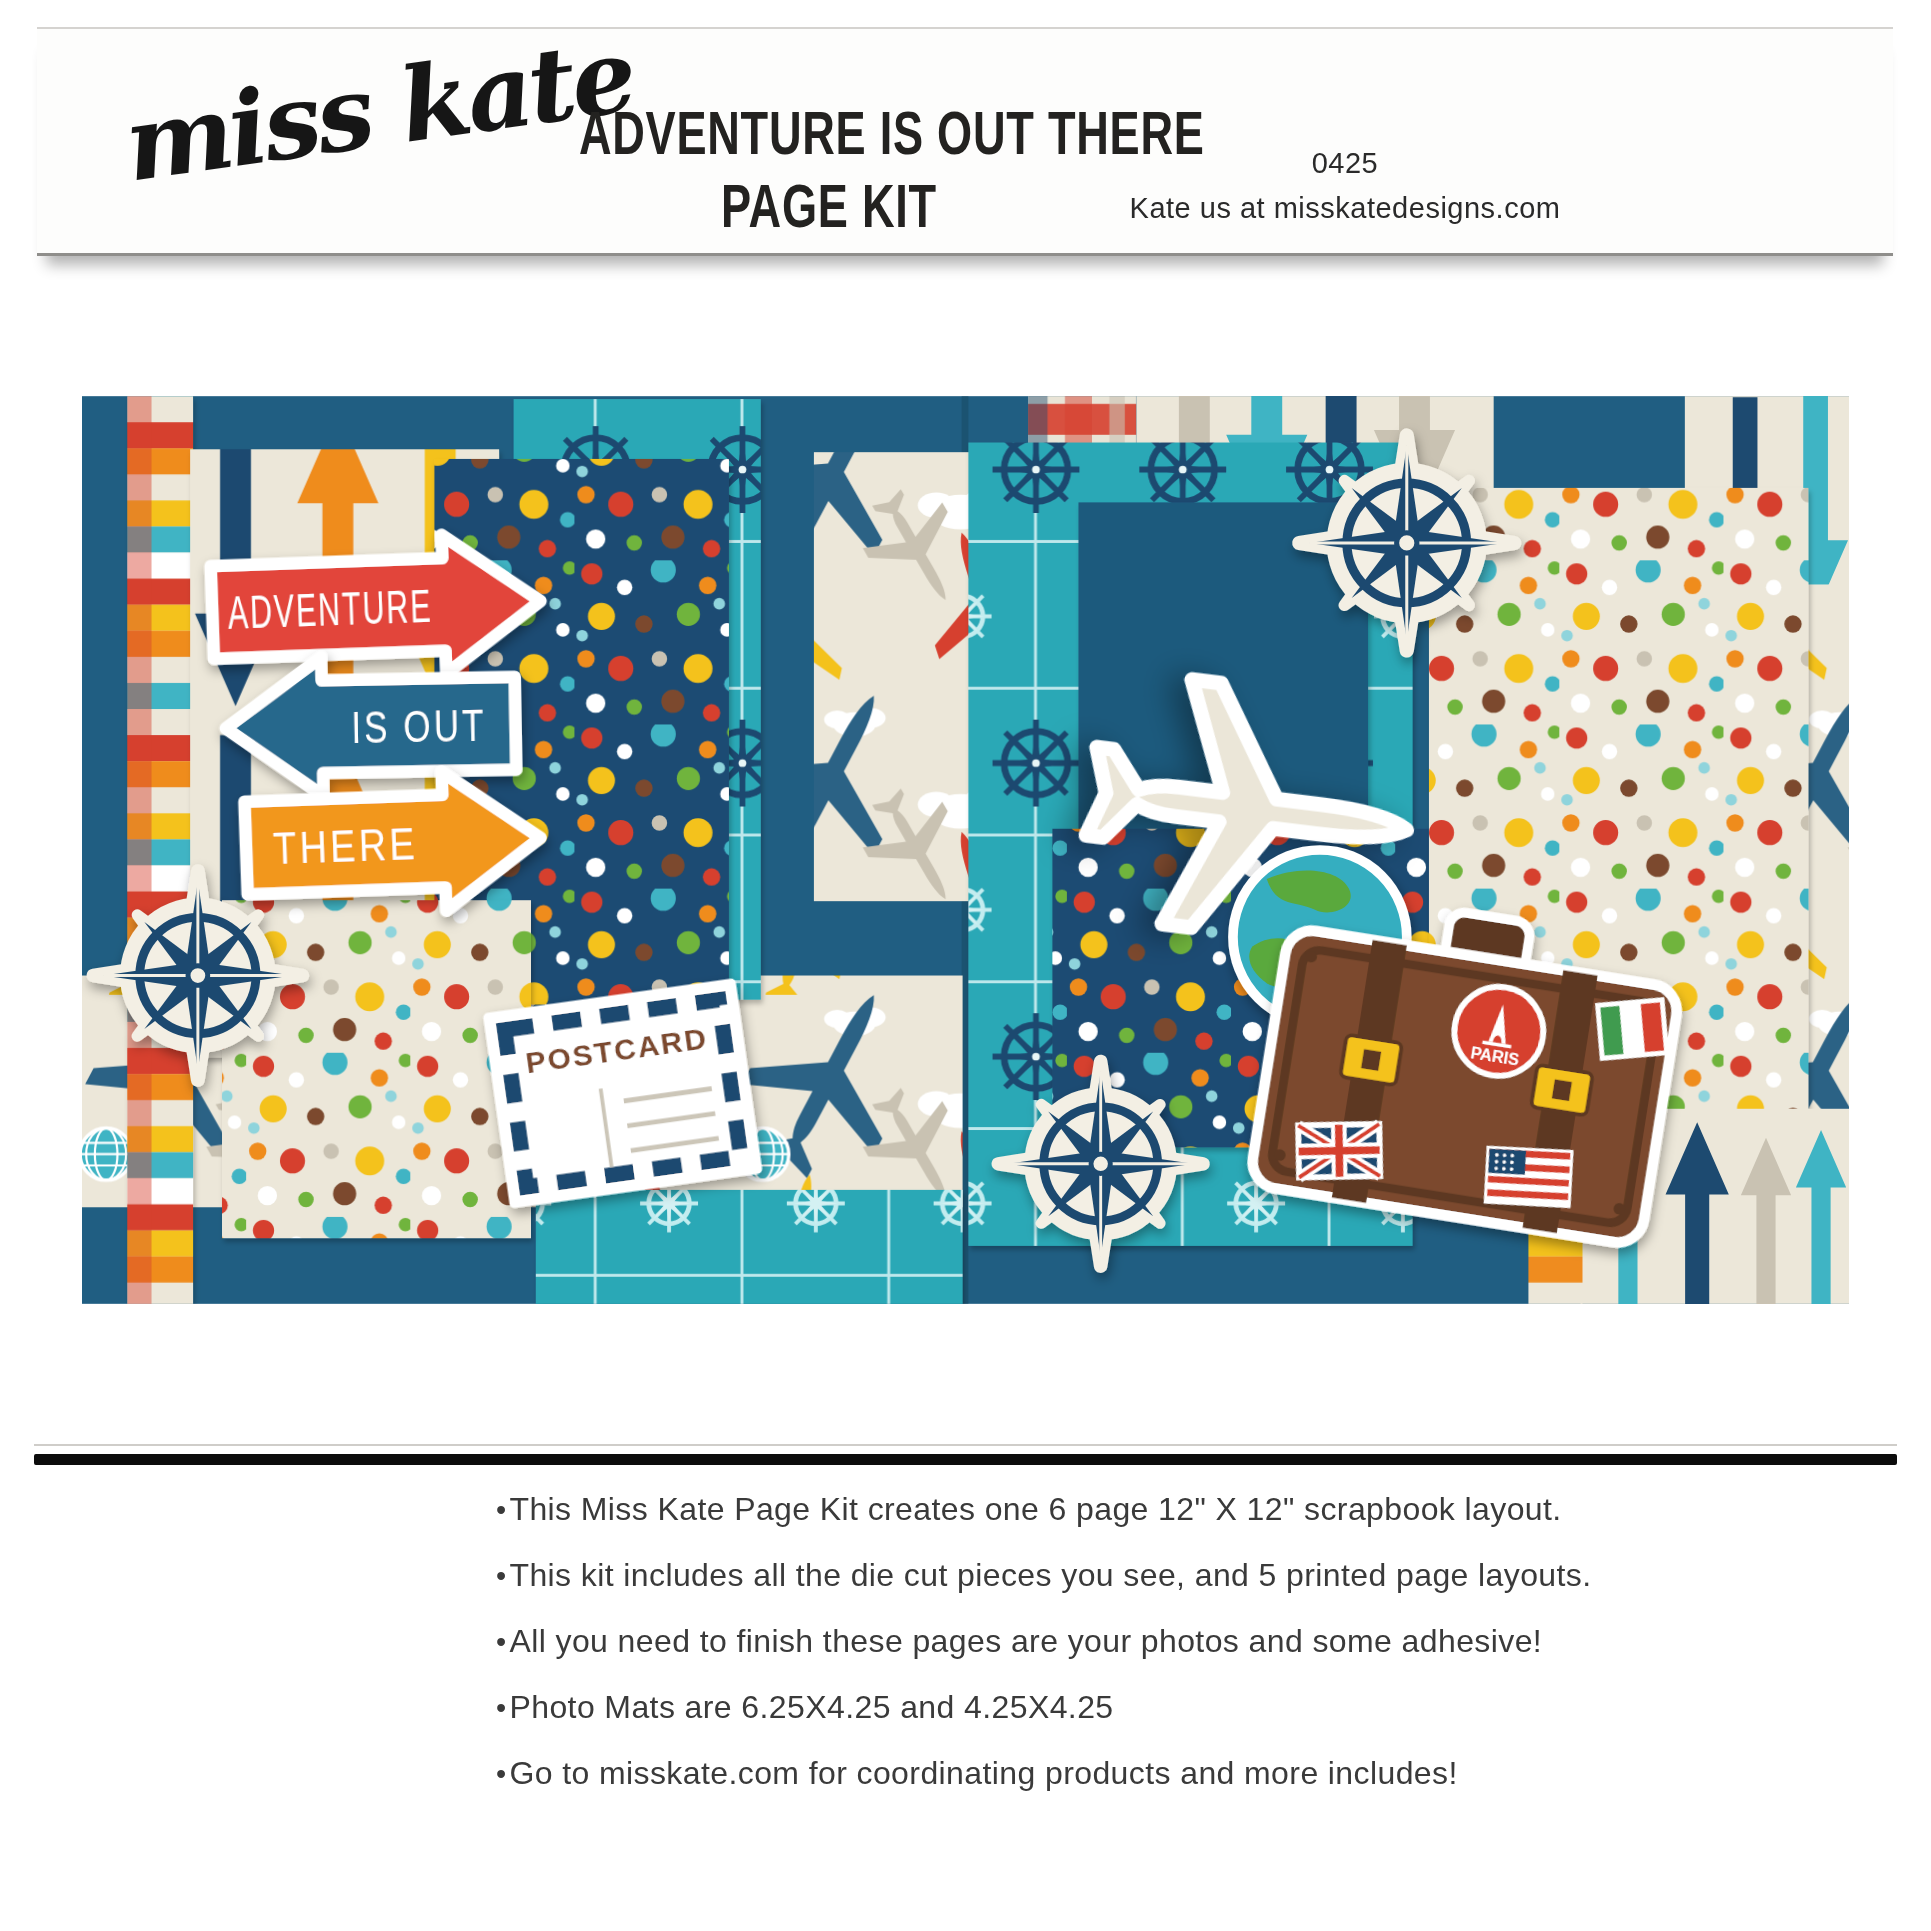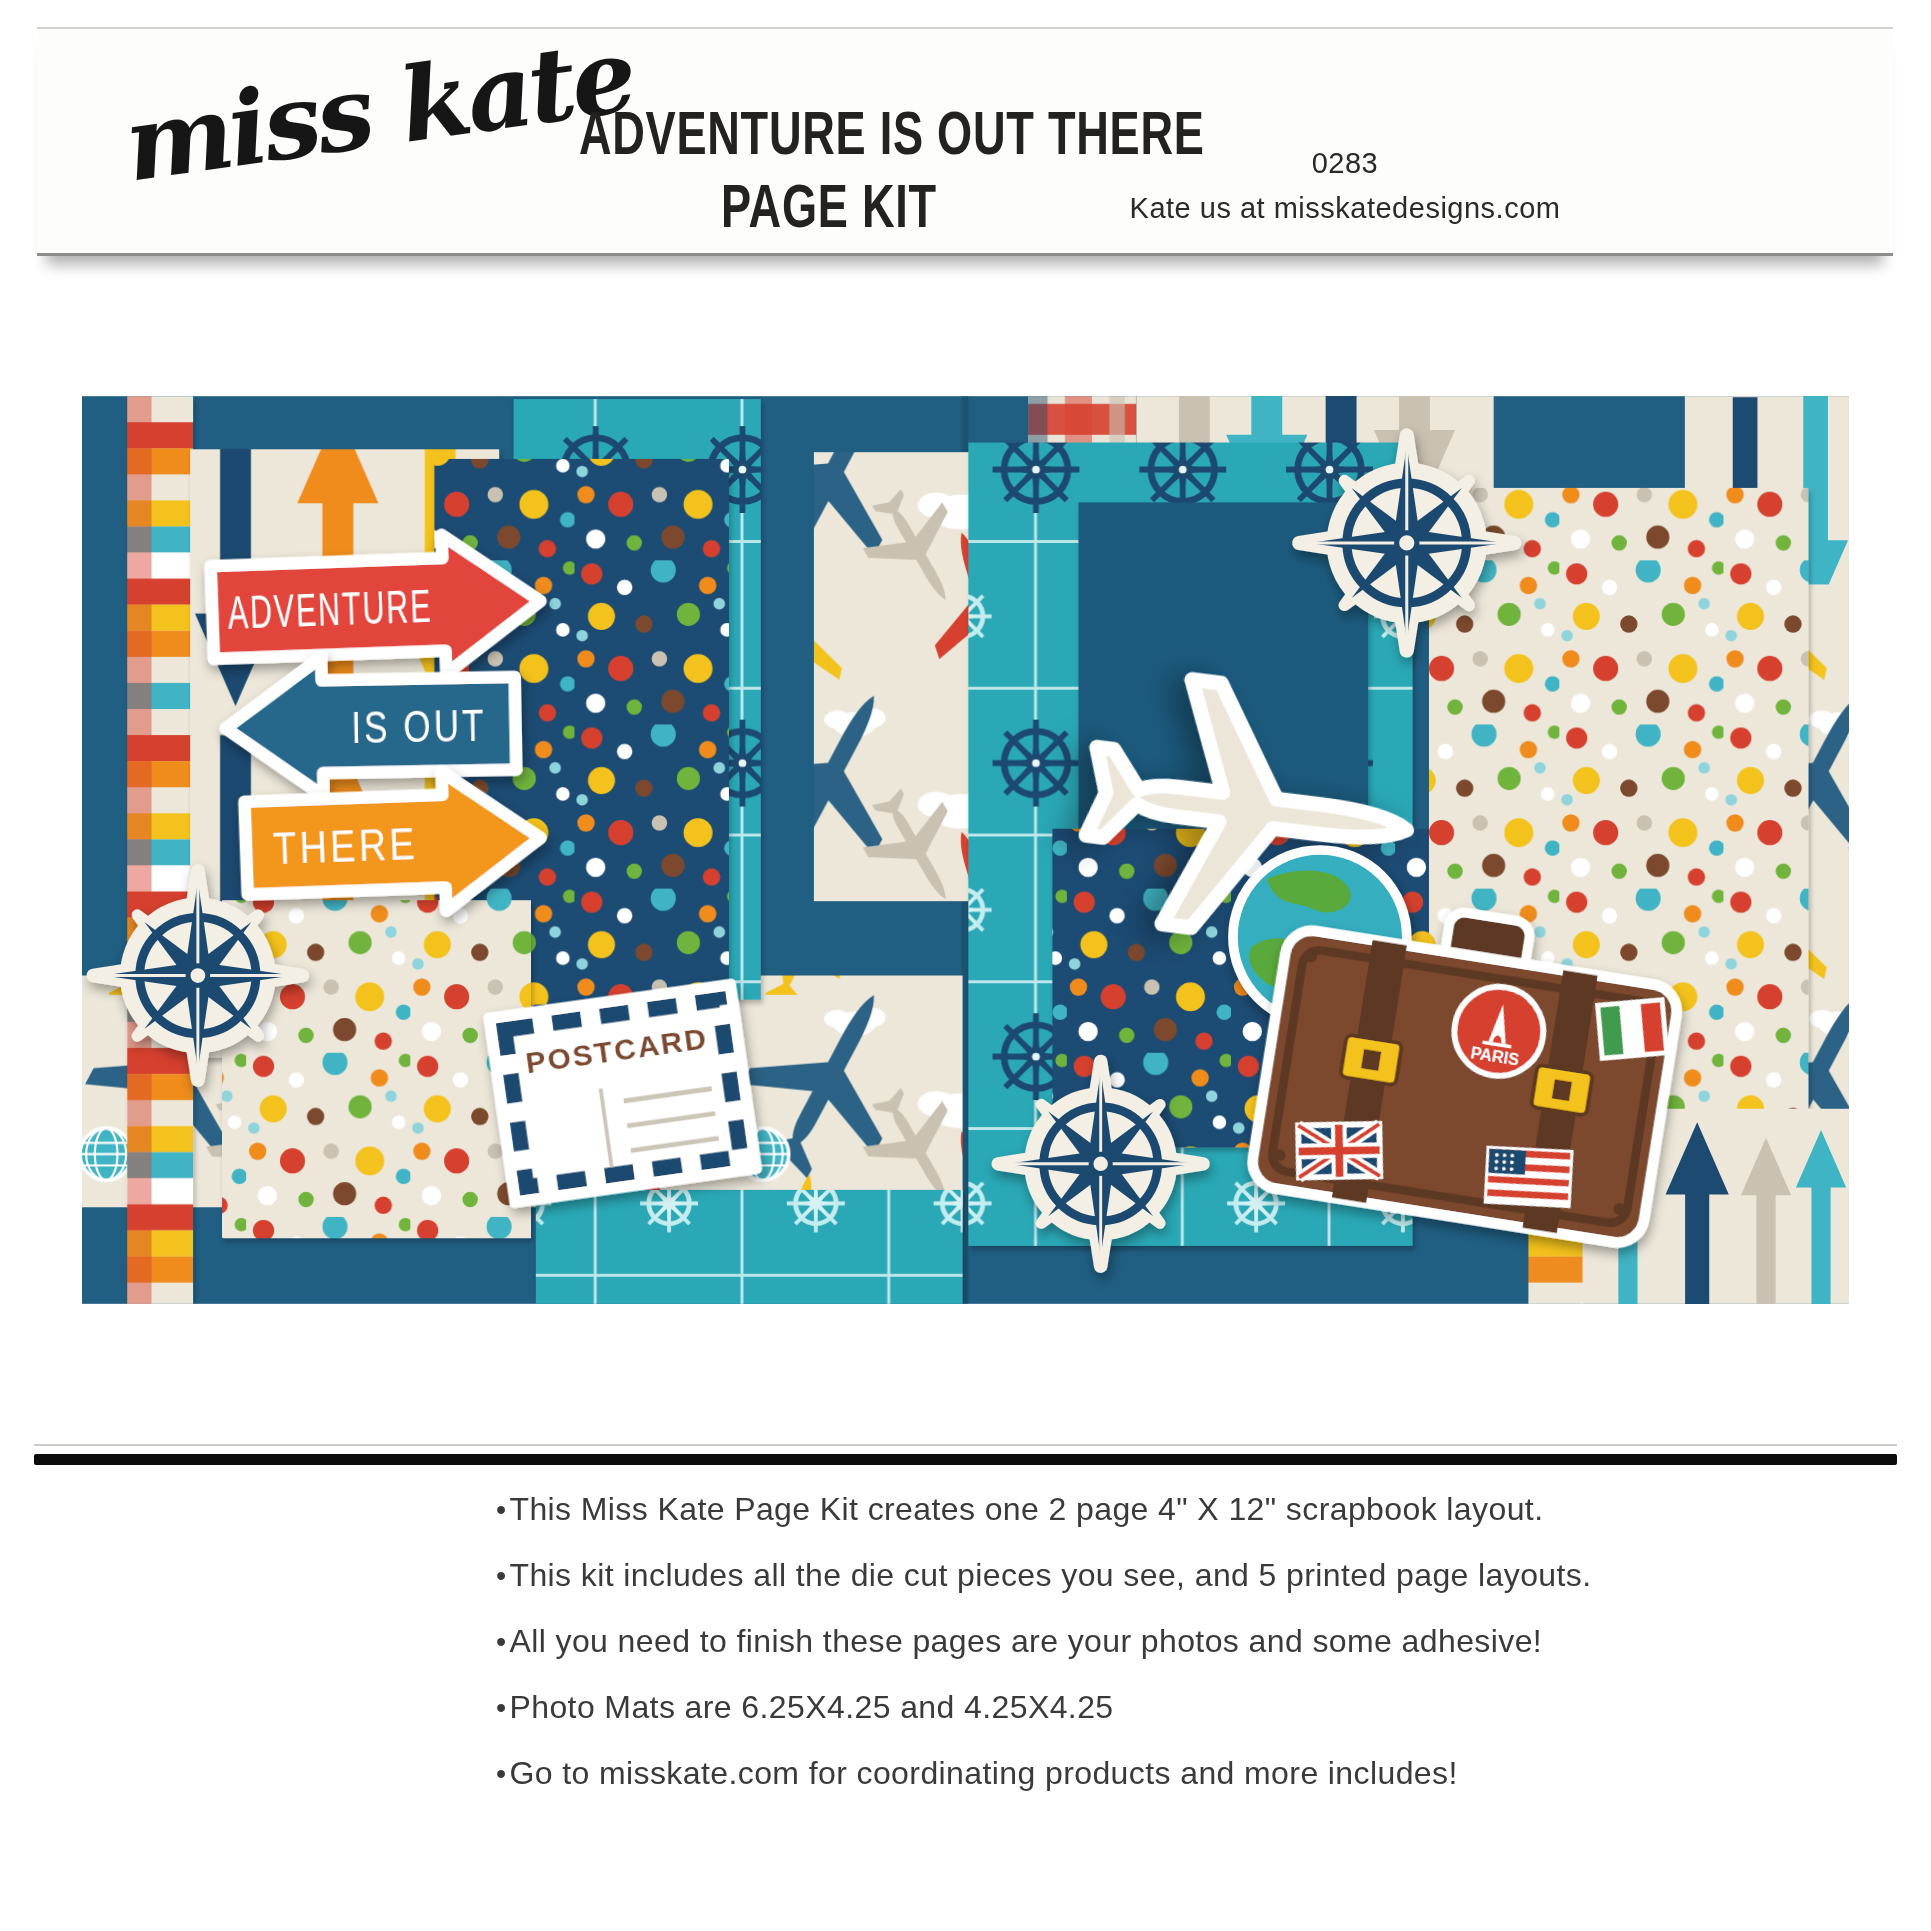--- a/index.html
+++ b/index.html
@@ -36,21 +36,21 @@
 </head>
 <body>
 
 <div class="hdr">
   <div class="logo">miss kate</div>
   <div class="ttl">
     <span class="l">ADVENTURE IS OUT THERE</span>
     <span class="l">PAGE KIT</span>
   </div>
   <div class="code">
-    <div>0283</div>
+    <div>0425</div>
     <div>Kate us at misskatedesigns.com</div>
   </div>
 </div>
 
 <div class="preview">
 <svg width="1767" height="908" viewBox="0 0 1830 940">
 <defs>
   <filter id="sh" x="-40%" y="-40%" width="180%" height="180%">
     <feDropShadow dx="2" dy="6" stdDeviation="6" flood-color="#000" flood-opacity="0.35"></feDropShadow>
   </filter>
@@ -390,19 +390,19 @@
 </g>
 </svg>
 </div>
 
 <div class="divider">
   <div class="t"></div>
   <div class="k"></div>
 </div>
 
 <ul class="notes">
-  <li><span class="b">•</span><span>This Miss Kate Page Kit creates one 2 page 4" X 12" scrapbook layout.</span></li>
+  <li><span class="b">•</span><span>This Miss Kate Page Kit creates one 6 page 12" X 12" scrapbook layout.</span></li>
   <li><span class="b">•</span><span>This kit includes all the die cut pieces you see, and 5 printed page layouts.</span></li>
   <li><span class="b">•</span><span>All you need to finish these pages are your photos and some adhesive!</span></li>
   <li><span class="b">•</span><span>Photo Mats are 6.25X4.25 and 4.25X4.25</span></li>
   <li><span class="b">•</span><span>Go to misskate.com for coordinating products and more includes!</span></li>
 </ul>
 
 
 </body></html>

